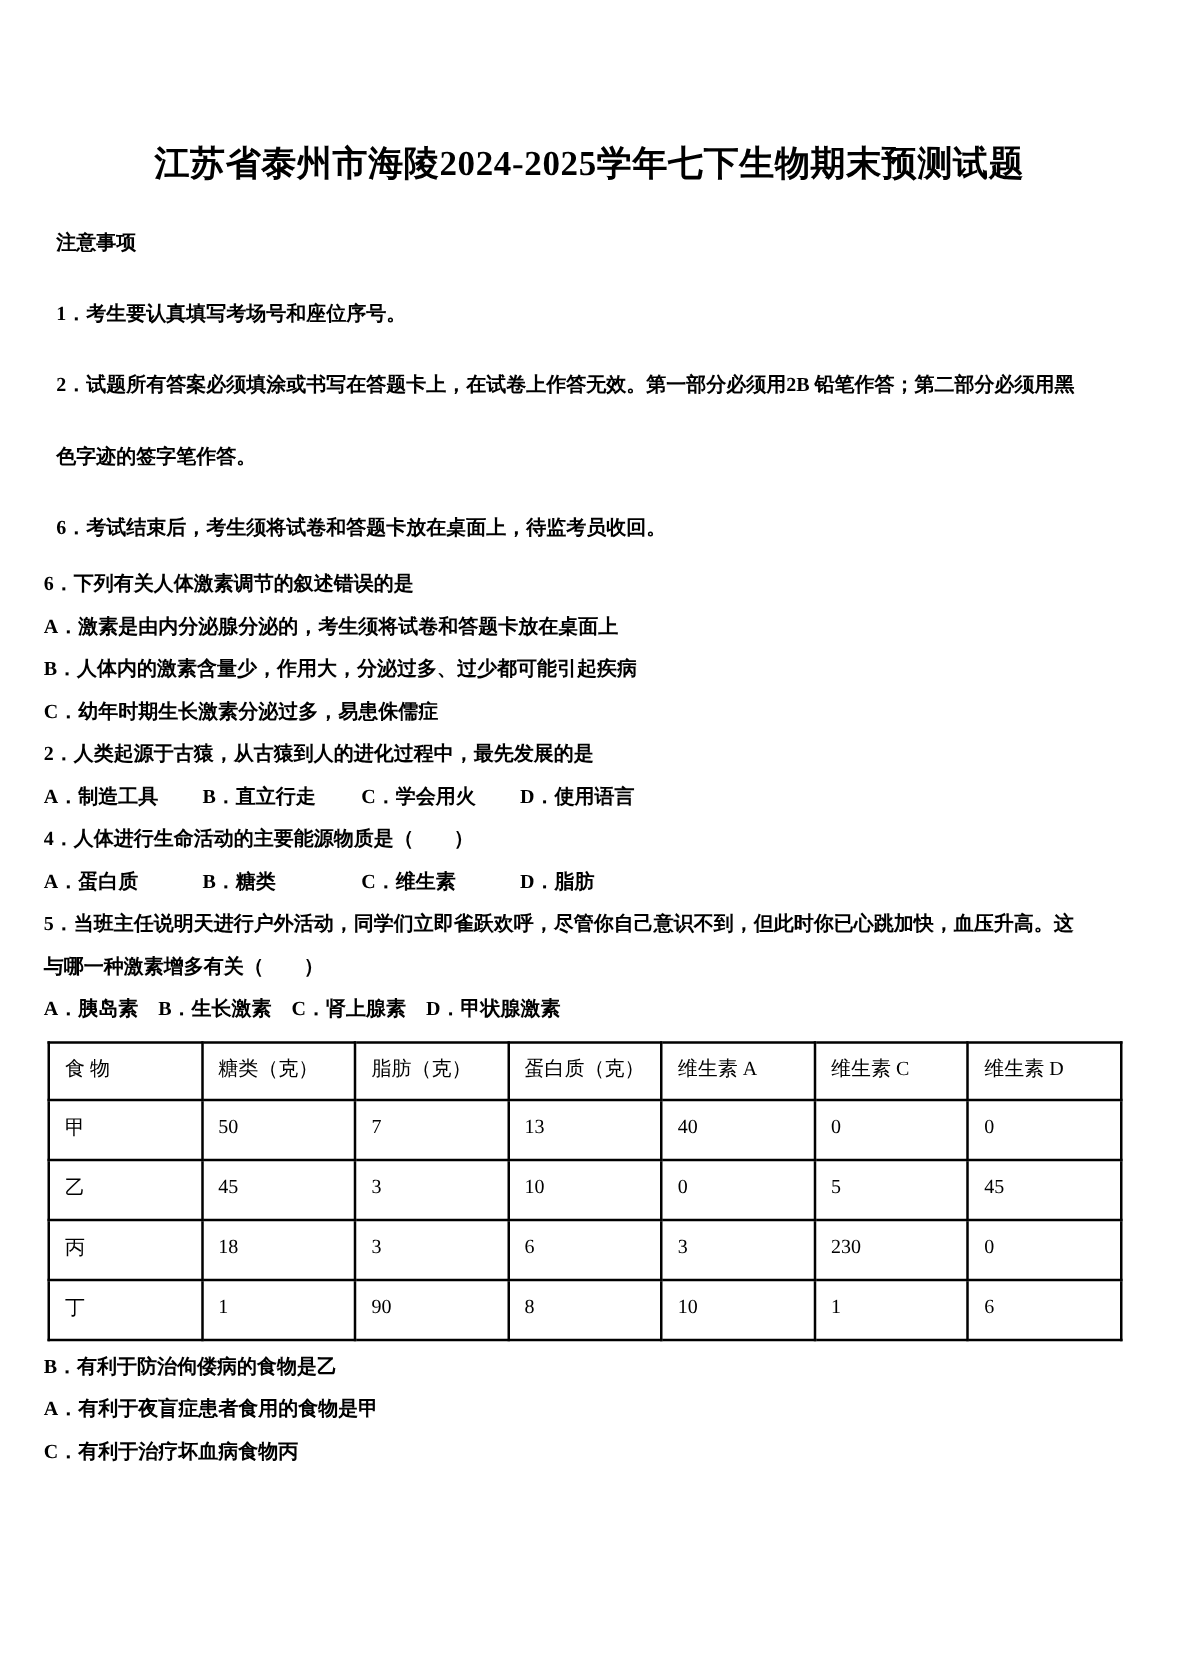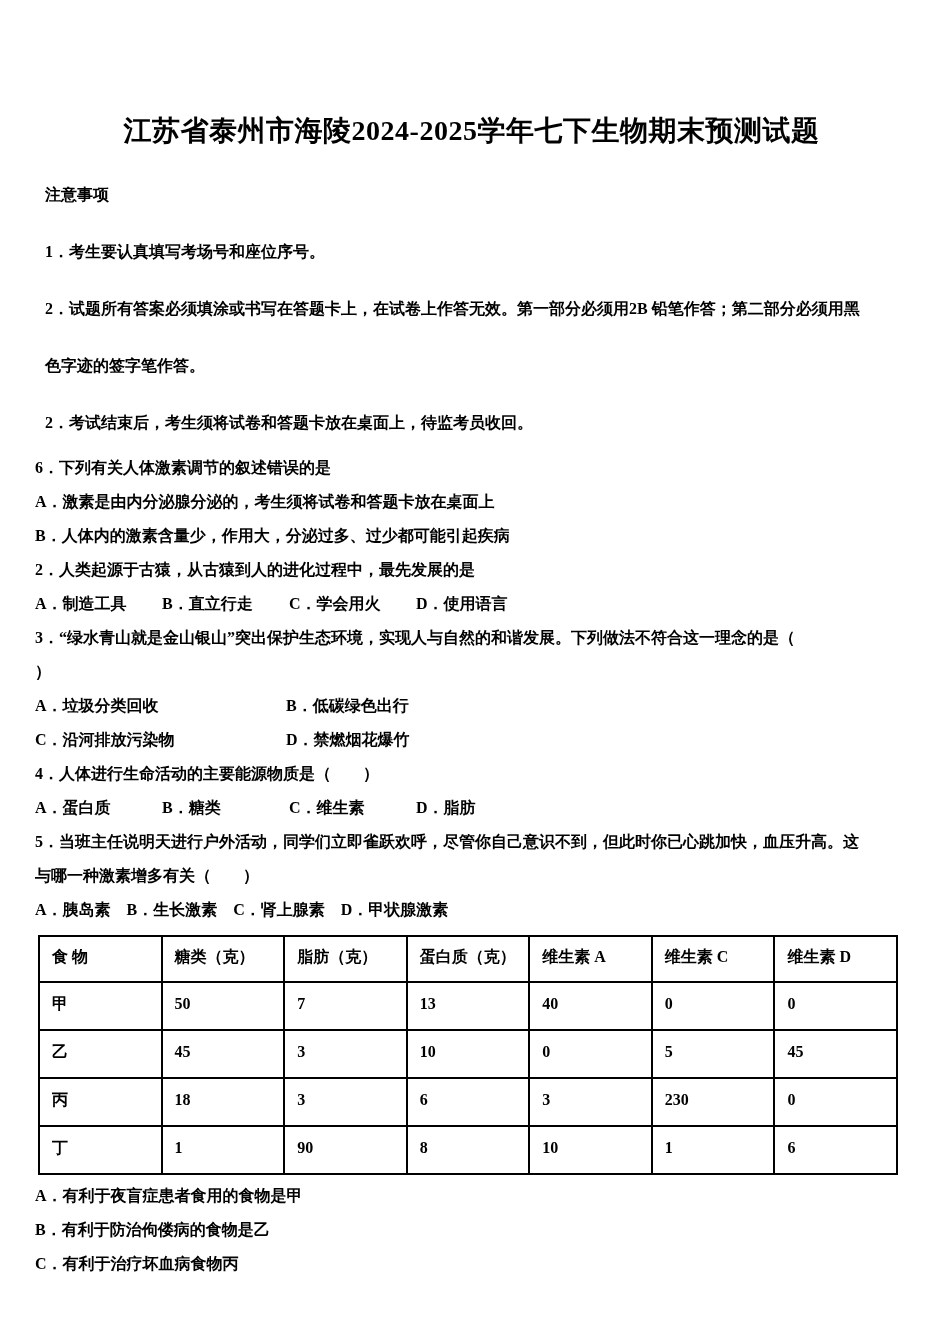--- a/index.html
+++ b/index.html
@@ -65,73 +65,62 @@
   table.food-table {
     border-collapse: collapse;
     table-layout: fixed;
     width: 860px;
     margin: 8px 0 4px 3px;
   }
   table.food-table th,
   table.food-table td {
     border: 2px solid #000000;
     font-size: 16px;
-    font-weight: 700;
+    font-weight: 400;
     text-align: left;
     padding: 0 4px 4px 12px;
     vertical-align: middle;
   }
   table.food-table th { height: 46px; }
   table.food-table td { height: 48px; }
 </style>
 </head>
 <body>
 
 <div class="doc">
 
   <h1 class="title">江苏省泰州市海陵2024-2025学年七下生物期末预测试题</h1>
 
   <div class="notice">
     <div class="notice-line">注意事项</div>
     <div class="notice-line">1．考生要认真填写考场号和座位序号。</div>
     <div class="notice-line">2．试题所有答案必须填涂或书写在答题卡上，在试卷上作答无效。第一部分必须用2B 铅笔作答；第二部分必须用黑</div>
     <div class="notice-line">色字迹的签字笔作答。</div>
-    <div class="notice-line">2．考试结束后，考生须将试卷和答题卡放在桌面上，待监考员收回。</div>
+    <div class="notice-line">6．考试结束后，考生须将试卷和答题卡放在桌面上，待监考员收回。</div>
   </div>
 
   <div class="questions">
 
     <div>
       <div class="qline">6．下列有关人体激素调节的叙述错误的是</div>
       <div class="qline">A．激素是由内分泌腺分泌的，考生须将试卷和答题卡放在桌面上</div>
       <div class="qline">B．人体内的激素含量少，作用大，分泌过多、过少都可能引起疾病</div>
+      <div class="qline">C．幼年时期生长激素分泌过多，易患侏儒症</div>
     </div>
 
     <div>
       <div class="qline">2．人类起源于古猿，从古猿到人的进化过程中，最先发展的是</div>
       <div class="qline">
         <span class="opt4">A．制造工具</span>
         <span class="opt4">B．直立行走</span>
         <span class="opt4">C．学会用火</span>
         <span class="opt4">D．使用语言</span>
       </div>
     </div>
 
-    <div>
-      <div class="qline">3．“绿水青山就是金山银山”突出保护生态环境，实现人与自然的和谐发展。下列做法不符合这一理念的是（</div>
-      <div class="qline">）</div>
-      <div class="qline">
-        <span class="opt2">A．垃圾分类回收</span>
-        <span class="opt2">B．低碳绿色出行</span>
-      </div>
-      <div class="qline">
-        <span class="opt2">C．沿河排放污染物</span>
-        <span class="opt2">D．禁燃烟花爆竹</span>
-      </div>
-    </div>
 
     <div>
       <div class="qline">4．人体进行生命活动的主要能源物质是（　　）</div>
       <div class="qline">
         <span class="opt4">A．蛋白质</span>
         <span class="opt4">B．糖类</span>
         <span class="opt4">C．维生素</span>
         <span class="opt4">D．脂肪</span>
       </div>
     </div>
@@ -194,19 +183,19 @@
             <td>1</td>
             <td>90</td>
             <td>8</td>
             <td>10</td>
             <td>1</td>
             <td>6</td>
           </tr>
         </tbody>
       </table>
 
+      <div class="qline">B．有利于防治佝偻病的食物是乙</div>
       <div class="qline">A．有利于夜盲症患者食用的食物是甲</div>
-      <div class="qline">B．有利于防治佝偻病的食物是乙</div>
       <div class="qline">C．有利于治疗坏血病食物丙</div>
     </div>
 
   </div>
 </div>
 
 </body></html>

